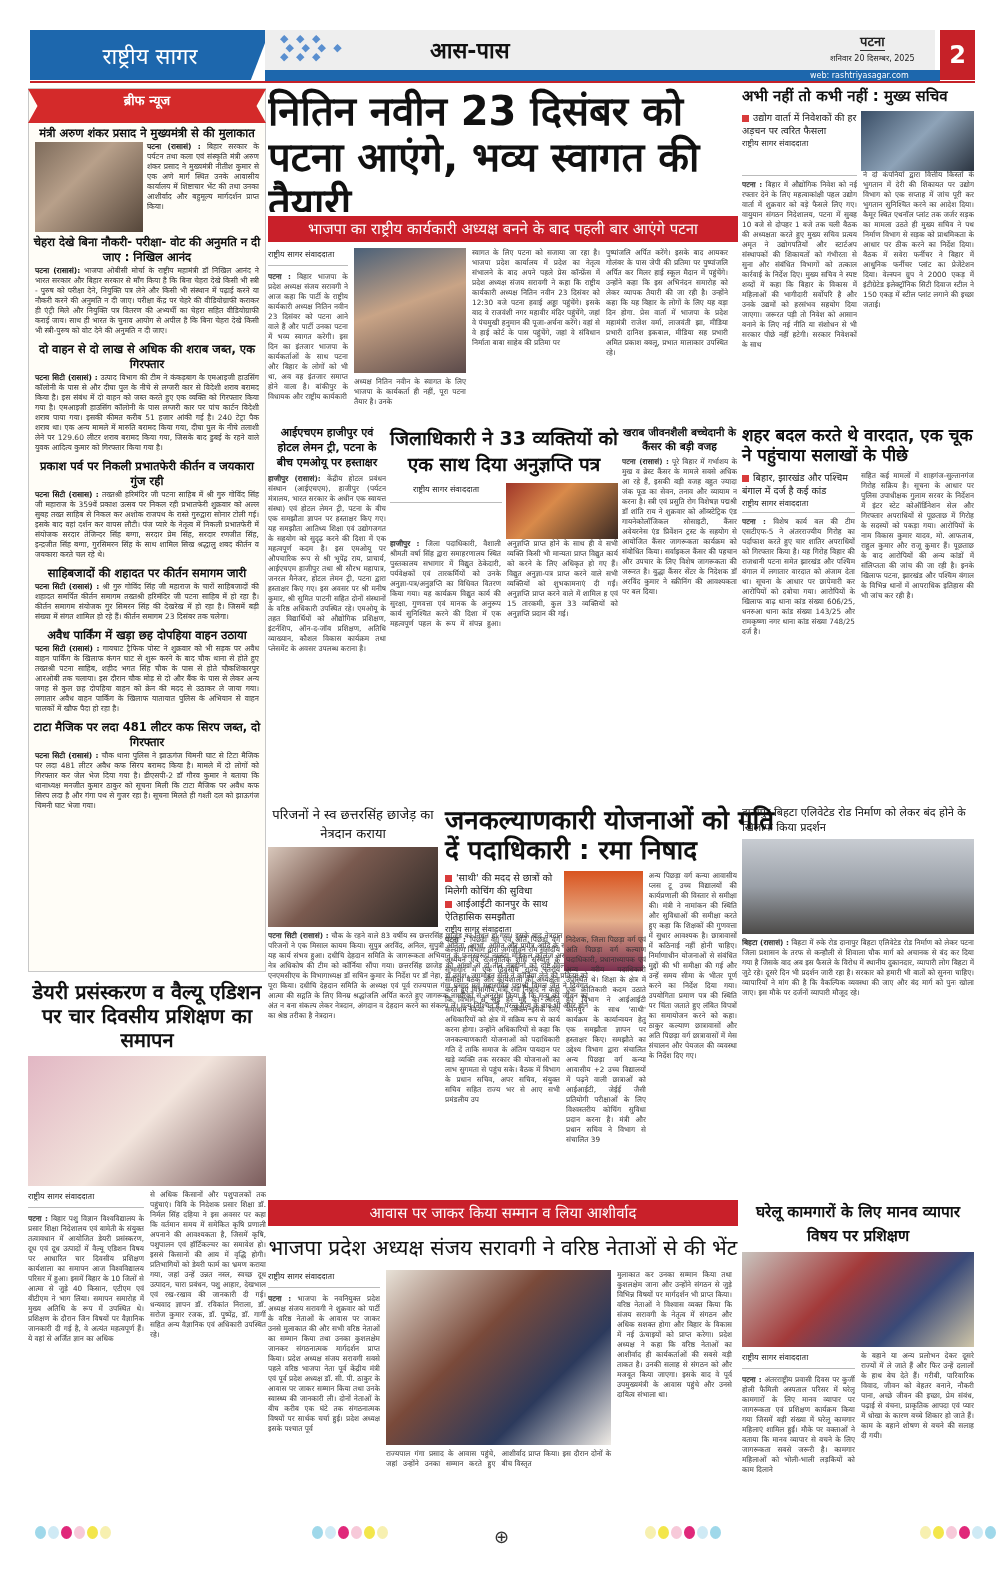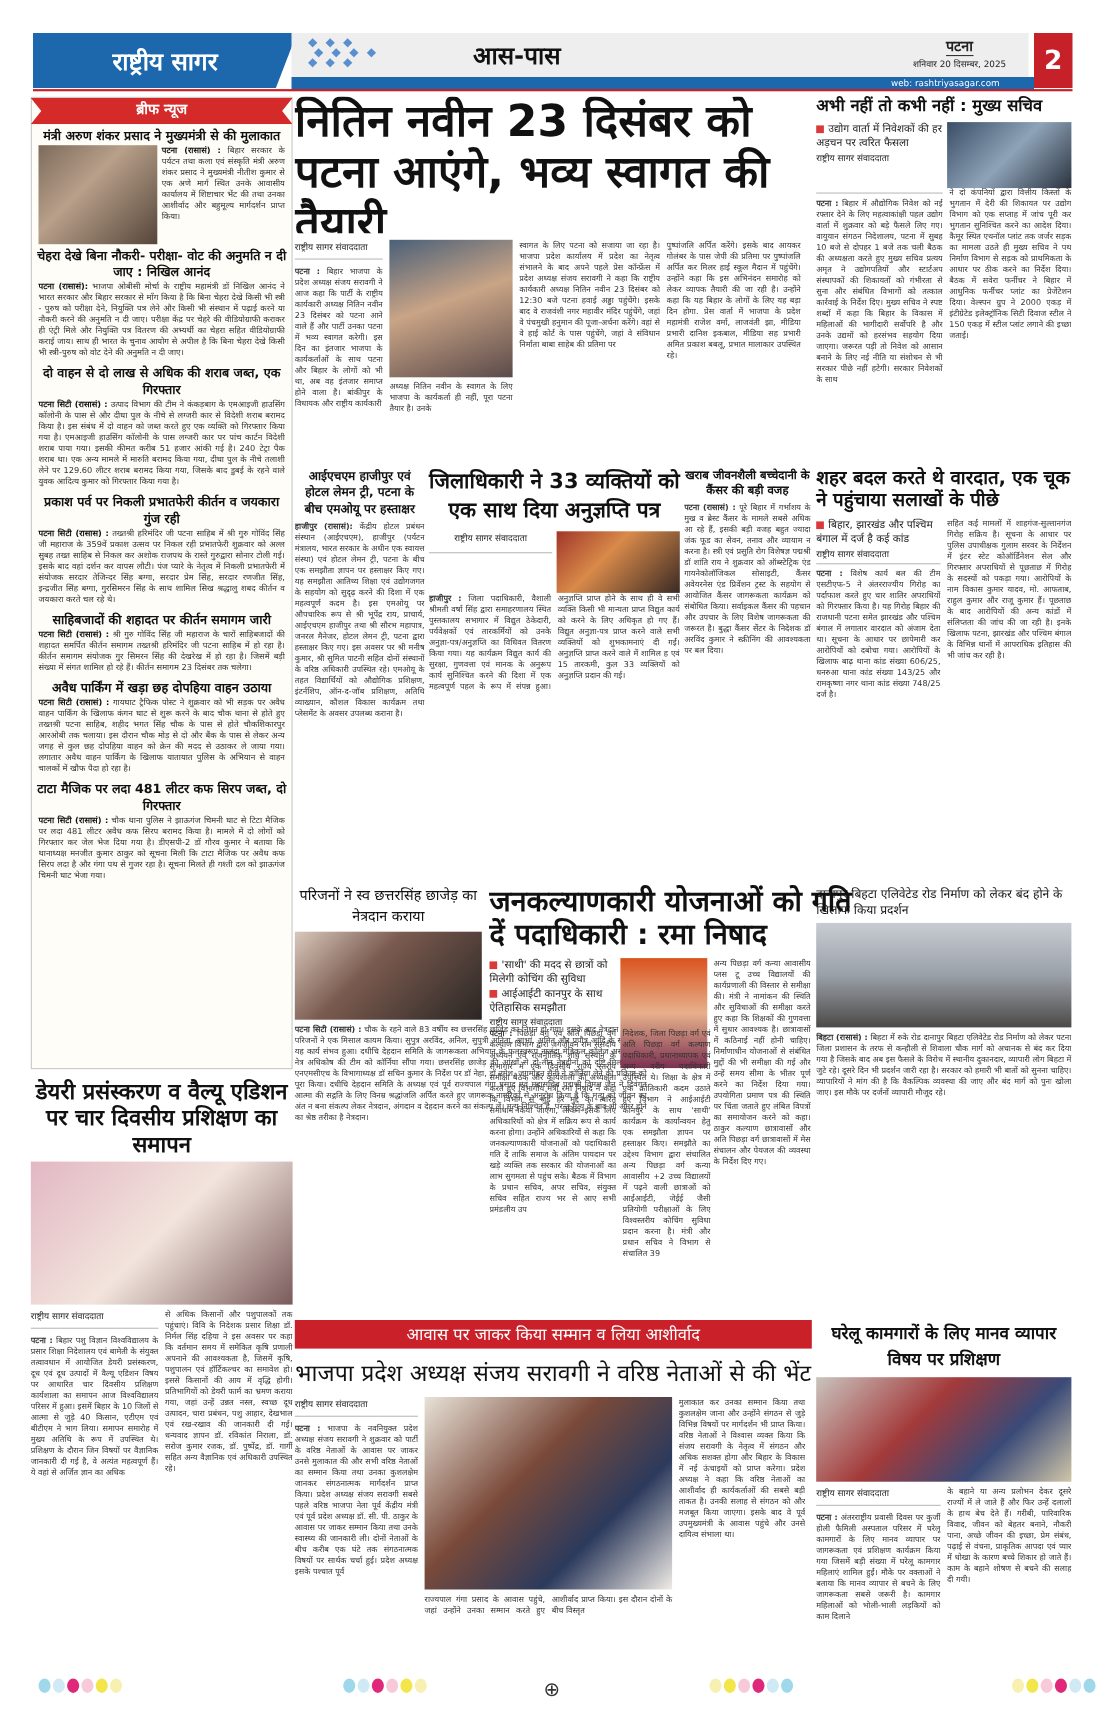--- a/index.html
+++ b/index.html
@@ -1,32 +1,32 @@
 <!DOCTYPE html>
 <html><head>
 <meta charset="utf-8">
 <style>
 *{box-sizing:border-box;margin:0;padding:0}
 body{width:1004px;height:1574px;background:#fff;font-family:"DejaVu Sans",sans-serif;color:#222;position:relative;overflow:hidden}
 .abs{position:absolute}
 .masthead{left:30px;top:30px;width:945px;height:52px}
-.mh-logo{left:0;top:0;width:240px;height:50px;background:#1d67ad;color:#fff;font-size:22px;font-weight:bold;display:flex;align-items:center;justify-content:center;clip-path:polygon(0 0,100% 0,92% 100%,0 100%)}
+.mh-logo{left:0;top:0;width:240px;height:50px;background:#1d67ad;color:#fff;font-size:22px;font-weight:normal;display:flex;align-items:center;justify-content:center;clip-path:polygon(0 0,100% 0,92% 100%,0 100%)}
 .mh-mid{left:235px;top:0;width:670px;height:40px;background:#eeeeee}
 .mh-dots{left:250px;top:4px;color:#5a8fcf;font-size:11px;letter-spacing:2px;line-height:9px}
 .mh-section{left:400px;top:4px;font-size:22px;font-weight:bold;color:#111}
 .mh-city{left:830px;top:2px;font-size:13px;font-weight:bold;border-bottom:1px solid #333}
 .mh-date{left:800px;top:22px;font-size:8px}
 .mh-pageno{left:910px;top:0;width:35px;height:50px;background:#c62128;color:#fff;font-size:24px;font-weight:bold;display:flex;align-items:center;justify-content:center}
 .mh-bar{left:235px;top:40px;width:675px;height:12px;background:#1d67ad}
 .mh-web{left:780px;top:41px;font-size:8px;color:#fff}
 .mh-redline{left:0;top:51px;width:945px;height:2px;background:#c62128}
 
 .col{position:absolute}
 .brief{left:28px;top:88px;width:238px;height:884px;border:1px solid #c8c8c8;background:#fffdf7}
-.brief-banner{margin:0 -1px;height:24px;background:#d42a2a;color:#fff;text-align:center;font-weight:bold;font-size:13px;line-height:24px;clip-path:polygon(0 0,100% 0,96% 50%,100% 100%,0 100%,4% 50%)}
+.brief-banner{margin:0 -1px;height:34px;background:#d42a2a;color:#fff;text-align:center;font-weight:bold;font-size:13px;line-height:24px;clip-path:polygon(0 0,100% 0,96% 50%,100% 100%,0 100%,4% 50%)}
 .bh{font-weight:bold;text-align:center;font-size:11.5px;line-height:15px;padding:3px 4px 1px;color:#111}
 .bt{font-size:7.5px;line-height:10px;padding:0 6px 3px;text-align:justify;color:#333}
 .bt b{color:#111}
 .photo{background:linear-gradient(135deg,#7d6b5b,#b8a08a 40%,#55463a);position:relative}
 .photo.blue{background:linear-gradient(135deg,#3a4e66,#8ea3b8 50%,#2b3440)}
 .photo.warm{background:linear-gradient(135deg,#a0362a,#d98a4a 40%,#3a2a24)}
 .photo.grey{background:linear-gradient(180deg,#c8ccd2,#9aa0a8 50%,#4c4a48)}
 .photo.pink{background:linear-gradient(135deg,#e2b7c4,#f2e4dc 50%,#7a5b5b)}
 .headline{font-weight:bold;color:#111;line-height:1.15}
 .redbar{background:#c9202a;color:#fff;text-align:center;font-size:15px;line-height:26px}
@@ -85,20 +85,21 @@
     <div class="bt"><b>पटना सिटी (रासासं) :</b> <span>गायघाट ट्रैफिक पोस्ट ने शुक्रवार को भी सड़क पर अवैध वाहन पार्किंग के खिलाफ कंगन घाट से शुरू करने के बाद चौक थाना से होते हुए तख्तश्री पटना साहिब, शहीद भगत सिंह चौक के पास से होते चौकशिकारपुर आरओबी तक चलाया। इस दौरान चौक मोड़ से दो और बैंक के पास से लेकर अन्य जगह से कुल छह दोपहिया वाहन को क्रेन की मदद से उठाकर ले जाया गया। लगातार अवैध वाहन पार्किंग के खिलाफ यातायात पुलिस के अभियान से वाहन चालकों में खौफ पैदा हो रहा है।</span></div>
   </div>
   <div>
     <div class="bh">टाटा मैजिक पर लदा 481 लीटर कफ सिरप जब्त, दो गिरफ्तार</div>
     <div class="bt"><b>पटना सिटी (रासासं) :</b> <span>चौक थाना पुलिस ने झाऊगंज चिमनी घाट से टिटा मैजिक पर लदा 481 लीटर अवैध कफ सिरप बरामद किया है। मामले में दो लोगों को गिरफ्तार कर जेल भेज दिया गया है। डीएसपी-2 डॉ गौरव कुमार ने बताया कि थानाध्यक्ष मनजीत कुमार ठाकुर को सूचना मिली कि टाटा मैजिक पर अवैध कफ सिरप लदा है और गंगा पथ से गुजर रहा है। सूचना मिलते ही गश्ती दल को झाऊगंज चिमनी घाट भेजा गया।</span></div>
   </div>
 </div>
 
 <div class="col" style="left:268px;top:88px;width:470px">
   <div class="headline" style="font-size:40px;text-align:left;line-height:46px;height:124px;overflow:hidden">नितिन नवीन 23 दिसंबर को पटना आएंगे, भव्य स्वागत की तैयारी</div>
+  <div class="redbar" style="margin-top:4px">भाजपा का राष्ट्रीय कार्यकारी अध्यक्ष बनने के बाद पहली बार आएंगे पटना</div>
   <div style="display:flex;gap:6px;margin-top:6px">
     <div style="width:80px">
       <div class="byline">राष्ट्रीय सागर संवाददाता</div>
       <div class="hr" style="margin:6px 0"></div>
       <div class="txt" style="height:150px;overflow:hidden"><b>पटना :</b> <span>बिहार भाजपा के प्रदेश अध्यक्ष संजय सरावगी ने आज कहा कि पार्टी के राष्ट्रीय कार्यकारी अध्यक्ष नितिन नवीन 23 दिसंबर को पटना आने वाले हैं और पार्टी उनका पटना में भव्य स्वागत करेगी। इस दिन का इंतजार भाजपा के कार्यकर्ताओं के साथ पटना और बिहार के लोगों को भी था, अब वह इंतजार समाप्त होने वाला है। बांकीपुर के विधायक और राष्ट्रीय कार्यकारी</span></div>
     </div>
     <div style="width:112px">
       <div class="photo" style="height:125px;background:linear-gradient(160deg,#4a6078,#c9a486 45%,#5b4a4a)"></div>
       <div class="txt" style="margin-top:4px">अध्यक्ष नितिन नवीन के स्वागत के लिए भाजपा के कार्यकर्ता ही नहीं, पूरा पटना तैयार है। उनके</div>
     </div>

